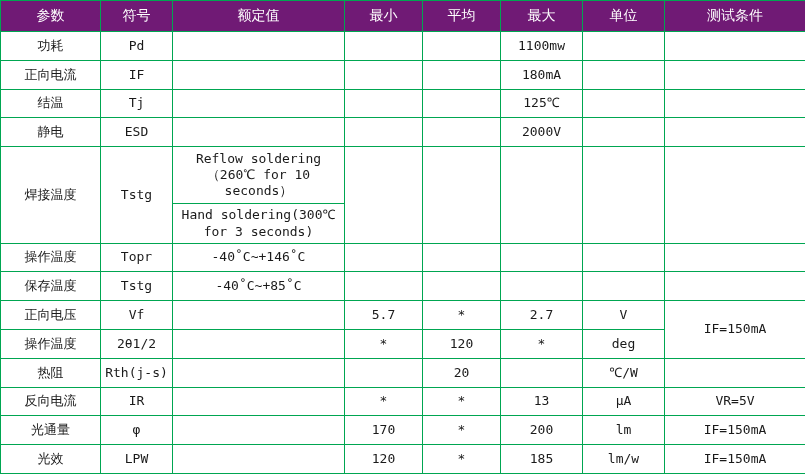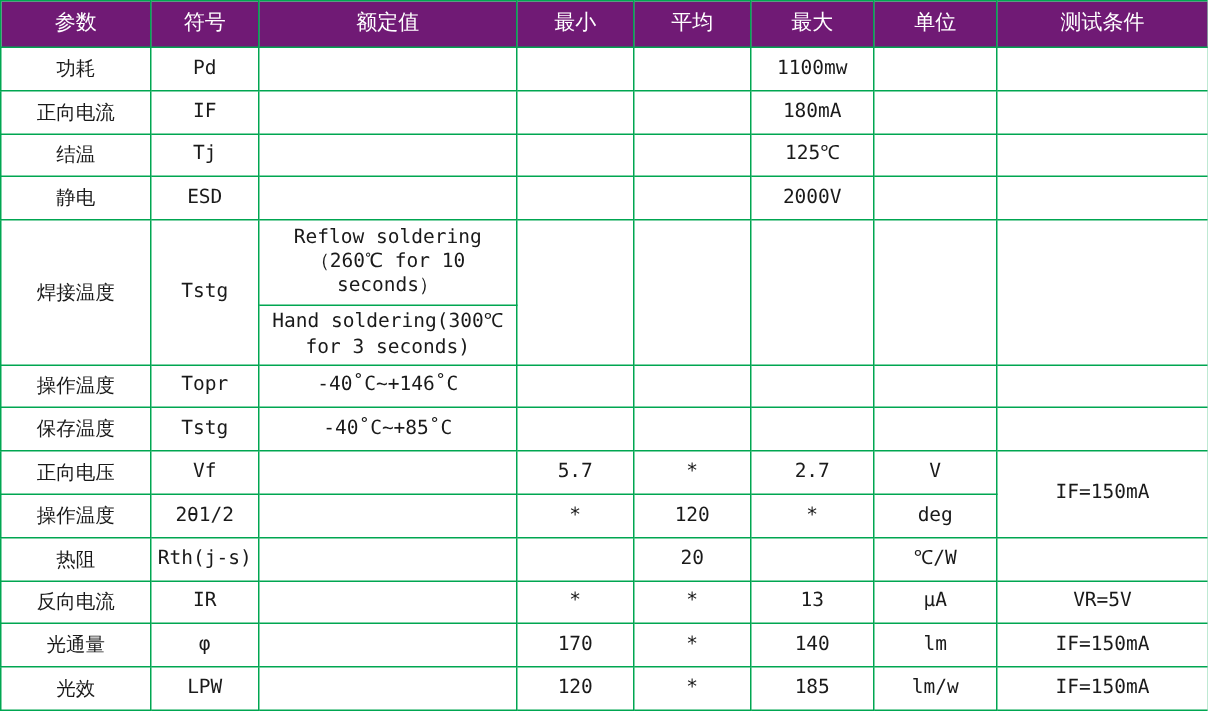--- a/index.html
+++ b/index.html
@@ -224,21 +224,21 @@
       <td class="mono">μA</td>
       <td class="mono">VR=5V</td>
     </tr>
 
     <tr>
       <td class="cn">光通量</td>
       <td class="mono">φ</td>
       <td class="mono"></td>
       <td class="mono">170</td>
       <td class="mono">*</td>
-      <td class="mono">140</td>
+      <td class="mono">200</td>
       <td class="mono">lm</td>
       <td class="mono">IF=150mA</td>
     </tr>
 
     <tr>
       <td class="cn">光效</td>
       <td class="mono">LPW</td>
       <td class="mono"></td>
       <td class="mono">120</td>
       <td class="mono">*</td>

